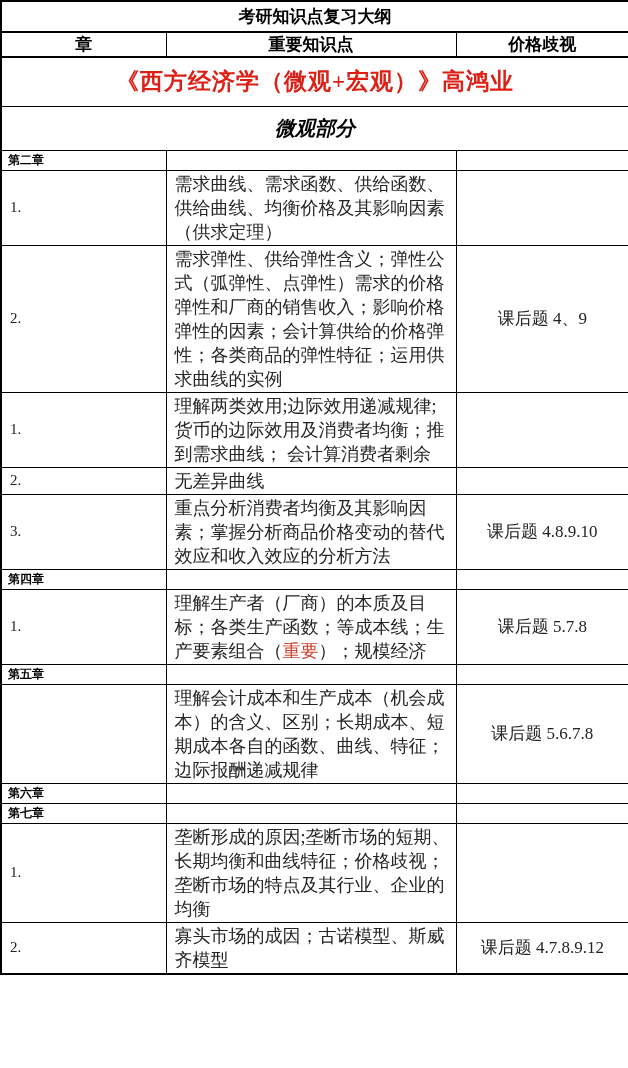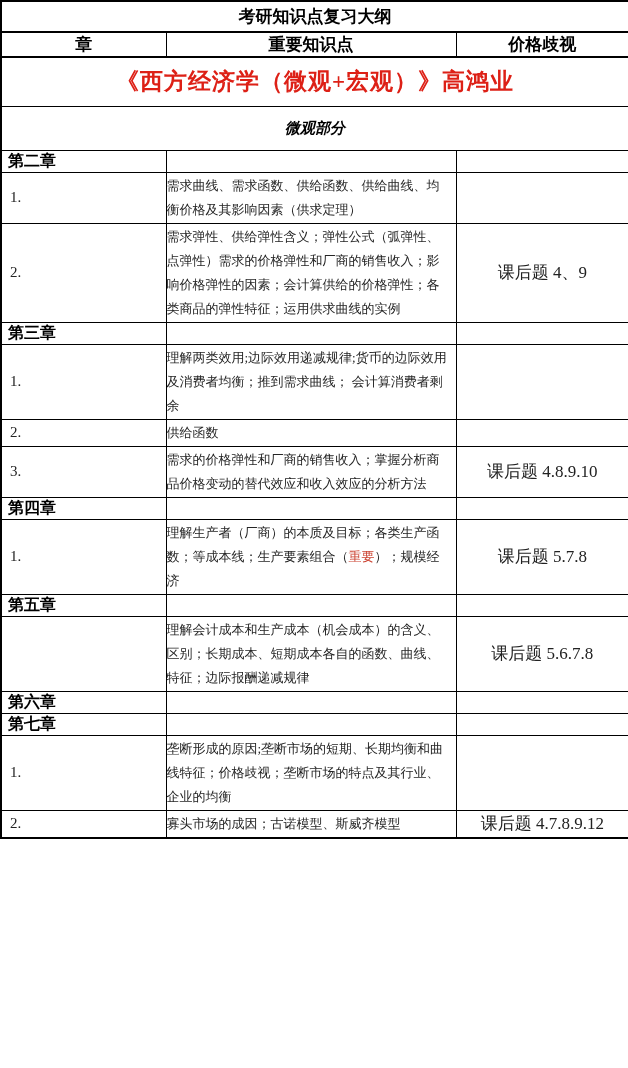--- a/index.html
+++ b/index.html
@@ -17,28 +17,28 @@
   td { border:1px solid var(--border); vertical-align:middle; padding:0; overflow:hidden; }
 
   tr.title-row td { height:31px; text-align:center; font-weight:bold; font-size:17px; color:#000; }
   tr.header-row td {
     height:19px; text-align:center; font-weight:bold; font-size:17px; color:#000;
     border-top:2px solid var(--border); border-bottom:2px solid var(--border);
   }
   tr.book-row td { height:49px; text-align:center;margin-top:15px; }
   .book-title { color:var(--title-red); font-weight:bold; font-size:23px; letter-spacing:1px; }
   tr.section-row td { height:44px; text-align:center; }
-  .section-title { font-weight:bold; font-style:italic; font-size:15px; color:#000; }
+  .section-title { font-weight:bold; font-style:italic; font-size:20px; color:#000; }
 
   tr.chapter-row td { height:20px; }
-  .chapter-label { font-weight:bold; font-size:16px; color:#000; padding-left:6px;margin-top:28px; }
+  .chapter-label { font-weight:bold; font-size:12px; color:#000; padding-left:6px;margin-top:28px; }
 
   td.item-num { font-size:15px; padding-left:8px; color:#222; }
   td.item-content {
-    font-size:13px; line-height:24px; padding:1px 4px 1px 0;
+    font-size:18px; line-height:24px; padding:1px 4px 1px 8px;
     color:#252525; word-break:break-all;
   }
   td.item-req { font-size:17px; text-align:center; color:#222; }
   .red-text { color:var(--highlight-red); }
 </style>
 </head>
 <body>
 
 <table class="outline">
   <colgroup>
@@ -75,38 +75,33 @@
       <tr class="item-row">
         <td class="item-num">1.</td>
         <td class="item-content"><span>需求曲线、需求函数、供给函数、供给曲线、均衡价格及其影响因素（供求定理）</span></td>
         <td class="item-req"></td>
       </tr>
       <tr class="item-row">
         <td class="item-num">2.</td>
         <td class="item-content"><span>需求弹性、供给弹性含义；弹性公式（弧弹性、点弹性）需求的价格弹性和厂商的销售收入；影响价格弹性的因素；会计算供给的价格弹性；各类商品的弹性特征；运用供求曲线的实例</span></td>
         <td class="item-req">课后题 4、9</td>
       </tr>
-      <tr class="chapter-row">
-        <td class="chapter-label">第三章</td>
-        <td></td>
-        <td></td>
-      </tr>
       <tr class="item-row">
         <td class="item-num">1.</td>
         <td class="item-content"><span>理解两类效用;边际效用递减规律;货币的边际效用及消费者均衡；推到需求曲线； 会计算消费者剩余</span></td>
         <td class="item-req"></td>
       </tr>
       <tr class="item-row">
         <td class="item-num">2.</td>
-        <td class="item-content"><span>供给函数</span></td>
+        <td class="item-content"><span>无差异曲线</span></td>
         <td class="item-req"></td>
       </tr>
       <tr class="item-row">
         <td class="item-num">3.</td>
-        <td class="item-content"><span>需求的价格弹性和厂商的销售收入；掌握分析商品价格变动的替代效应和收入效应的分析方法</span></td>
+        <td class="item-content"><span>重点分析消费者均衡及其影响因素；掌握分析商品价格变动的替代效应和收入效应的分析方法</span></td>
         <td class="item-req">课后题 4.8.9.10</td>
       </tr>
       <tr class="chapter-row">
         <td class="chapter-label">第四章</td>
         <td></td>
         <td></td>
       </tr>
       <tr class="item-row">
         <td class="item-num">1.</td>
         <td class="item-content"><span>理解生产者（厂商）的本质及目标；各类生产函数；等成本线；生产要素组合（</span><span class="red-text">重要</span><span>）；规模经济</span></td>

